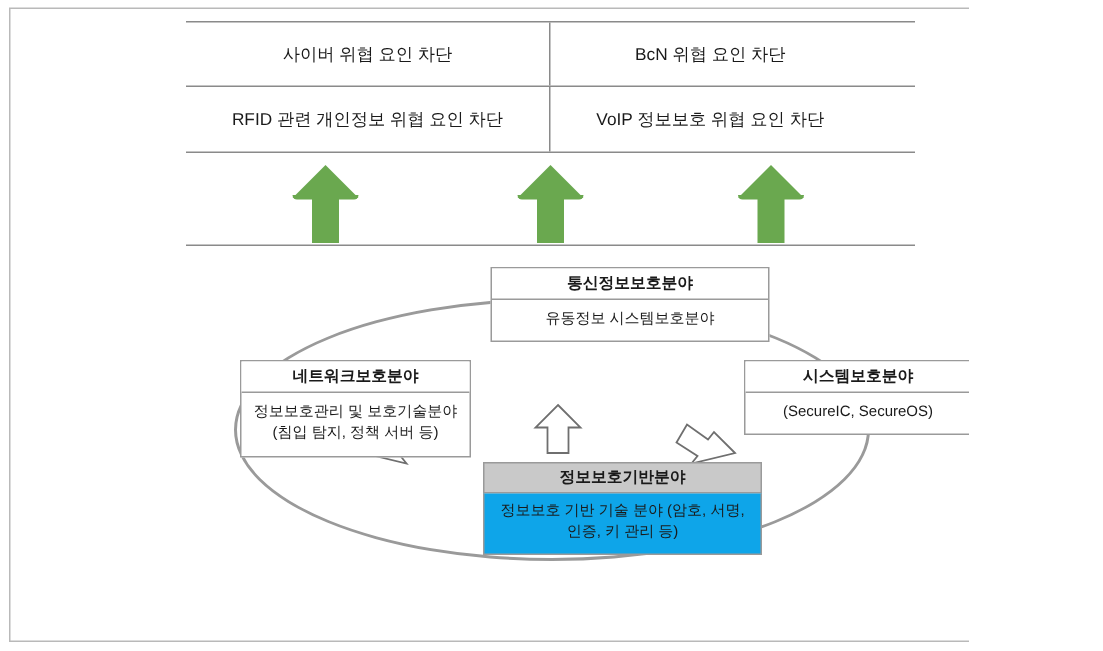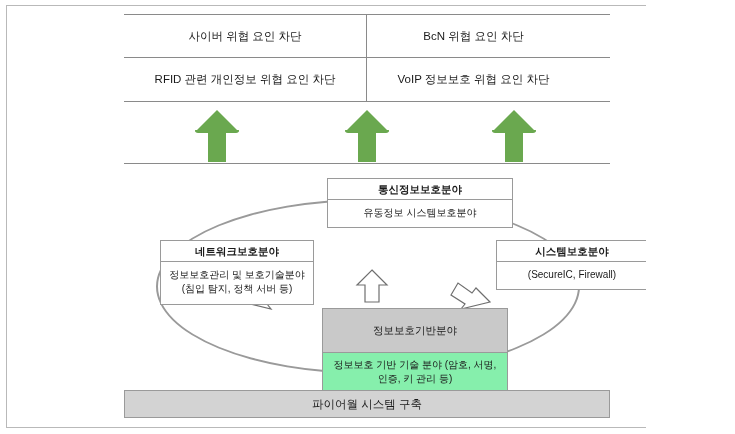--- a/index.html
+++ b/index.html
@@ -151,31 +151,31 @@
   
   #box-base {
     left: 298px;
     top: 308px;
     width: 186px;
     border: none;
     background: transparent;
   }
   #box-base .base-title {
     font-size: 10.5px;
-    font-weight: normal;
+    font-weight: bold;
     color: #1a1a1a;
     background: #c9c9c9;
     border: 1px solid #9a9a9a;
-    padding: 15px 0;
+    padding: 3px 0;
     line-height: 1.2;
   }
   #box-base .base-body {
     font-size: 10px;
     color: #1a1a1a;
-    background: #86efac;
+    background: #0ea5e9;
     border: 1px solid #9a9a9a;
     border-top: none;
     padding: 5px 6px 6px;
     line-height: 1.45;
   }
 
   
   .w-arrow {
     position: absolute;
   }
@@ -262,26 +262,25 @@
     <div class="box-title">네트워크보호분야</div>
     <div class="box-body">
       <span class="l2">정보보호관리 및 보호기술분야</span>
       <span class="l2">(침입 탐지, 정책 서버 등)</span>
     </div>
   </div>
 
   <div class="box" id="box-system">
     <div class="box-title">시스템보호분야</div>
     <div class="box-body">
-      <span class="l2">(SecureIC, Firewall)</span>
+      <span class="l2">(SecureIC, SecureOS)</span>
     </div>
   </div>
 
   <div class="box" id="box-base">
     <div class="base-title">정보보호기반분야</div>
     <div class="base-body">
       <span class="l2">정보보호 기반 기술 분야</span>
       <span class="l2">(암호, 서명, 인증, 키 관리 등)</span>
     </div>
   </div>
 
-  <div class="bottom-bar">파이어월 시스템 구축</div>
 </div>
 
 </body></html>

